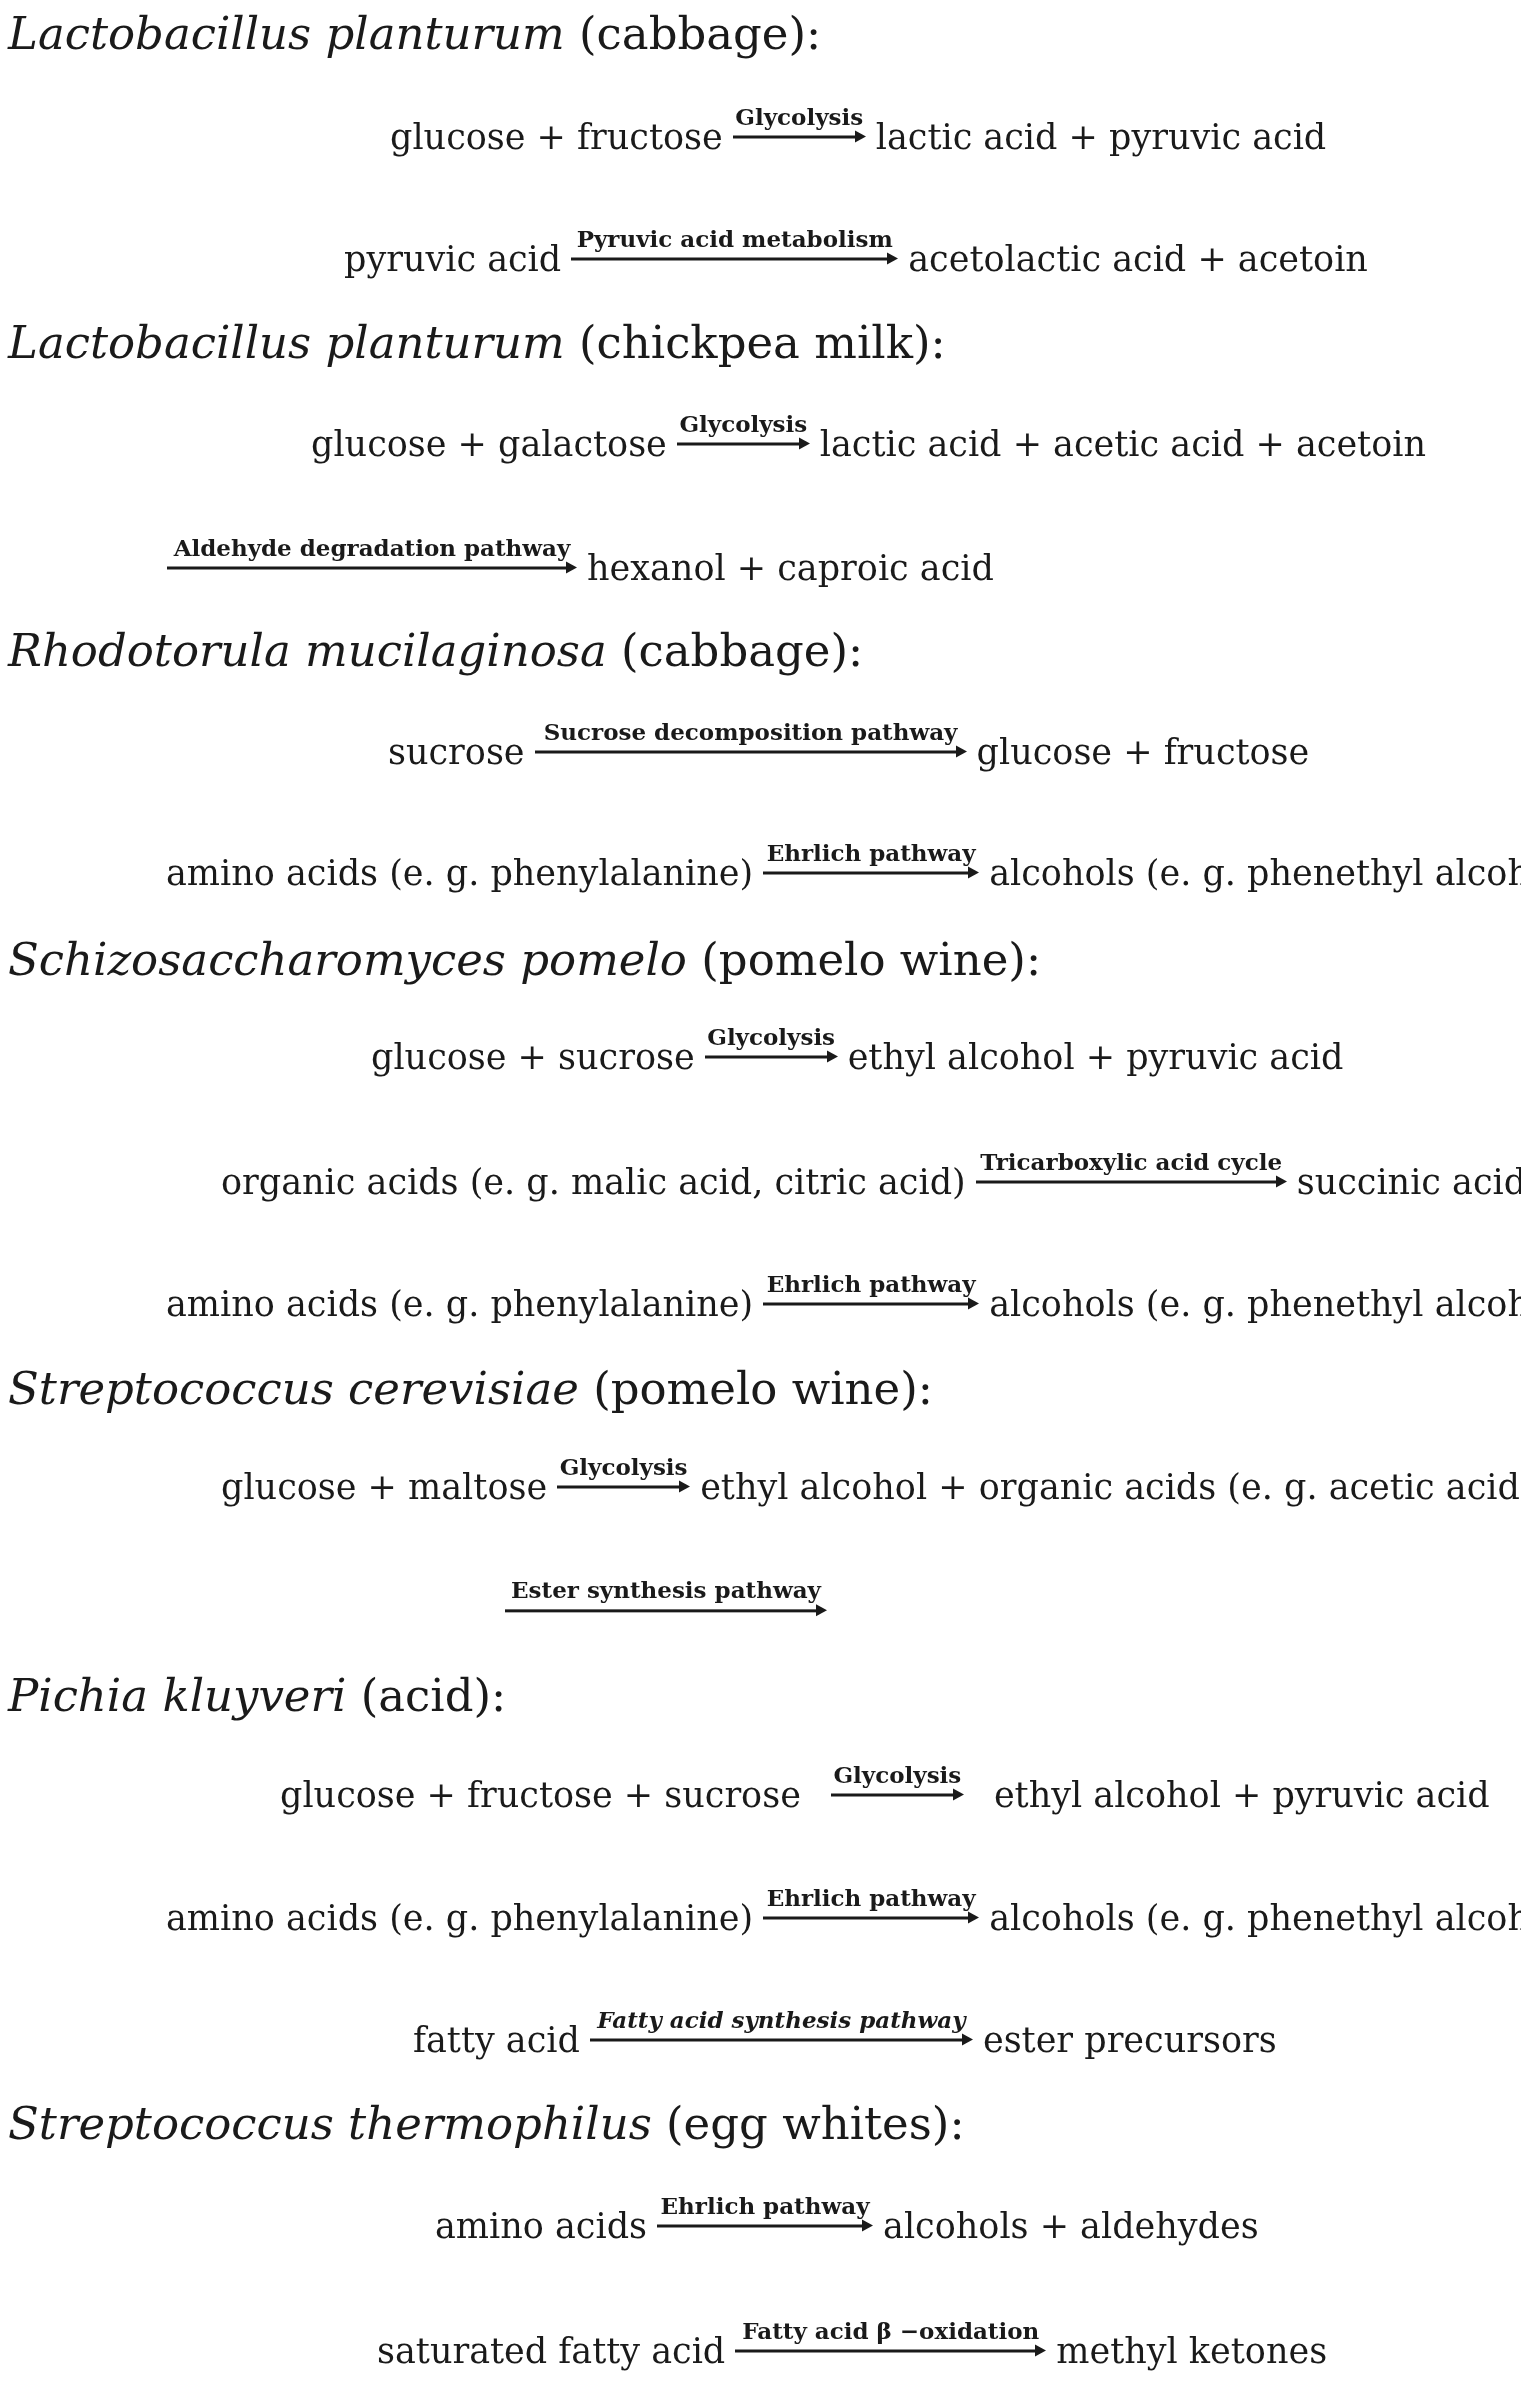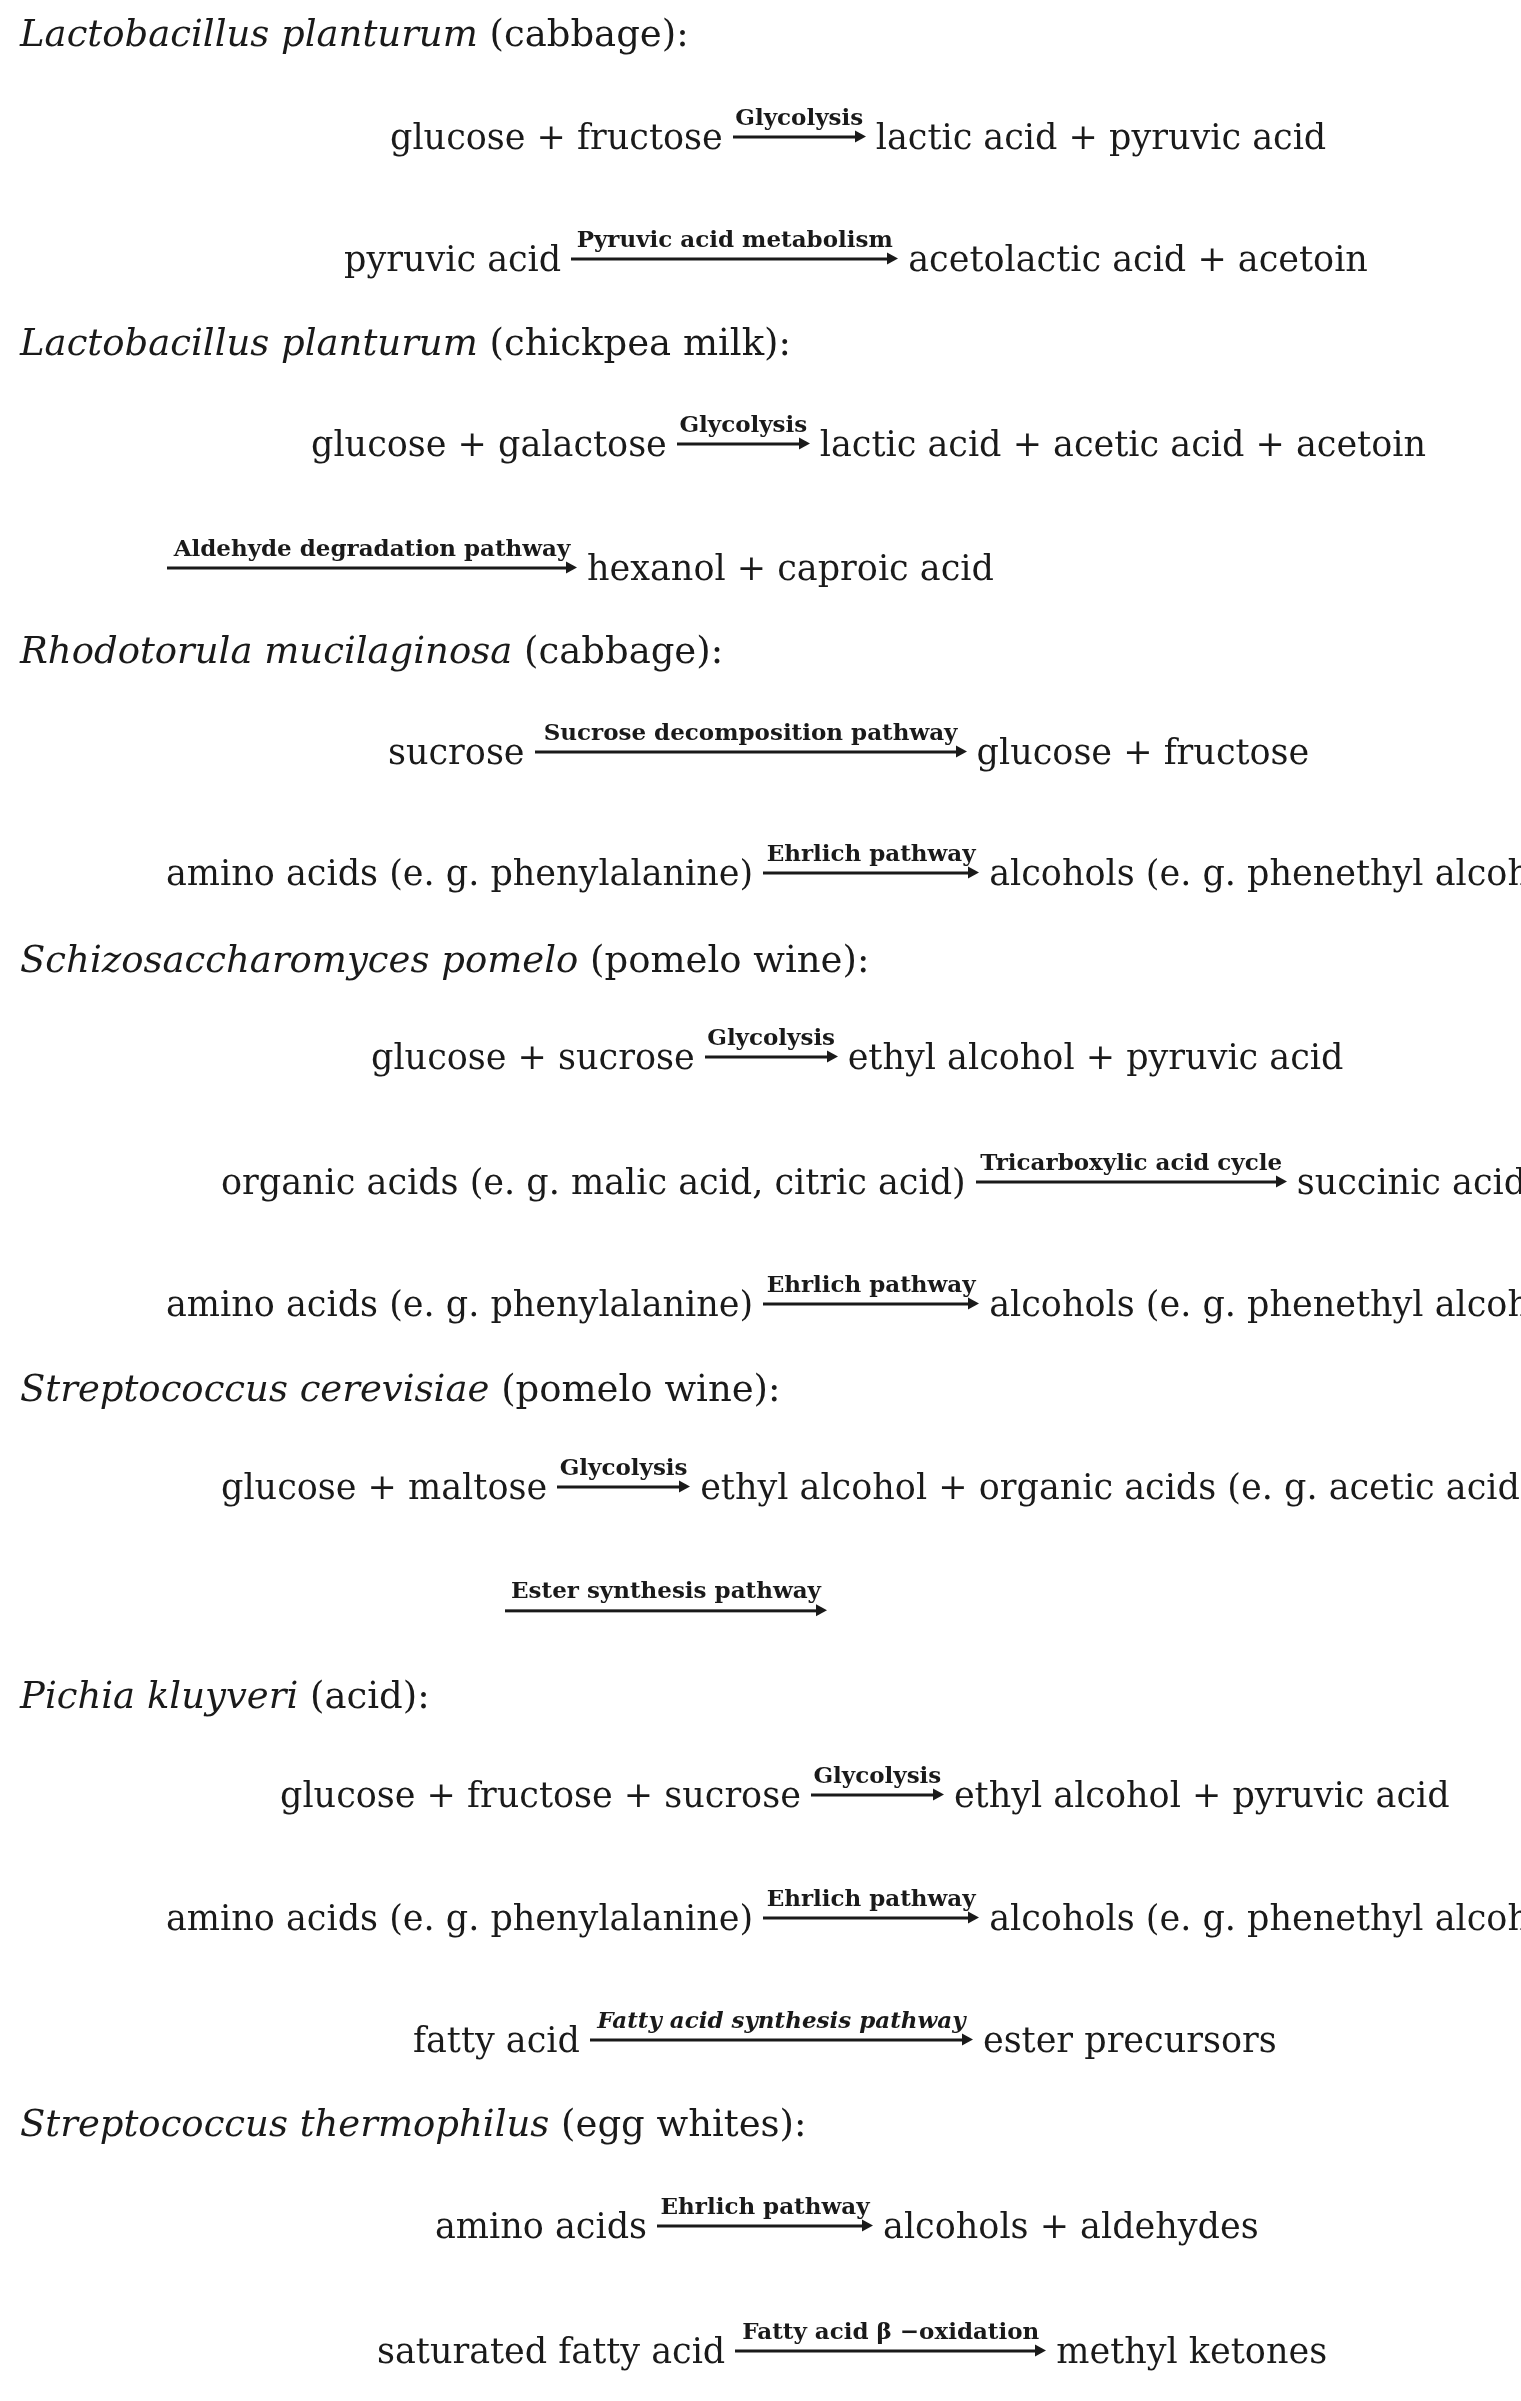--- a/index.html
+++ b/index.html
@@ -1,18 +1,18 @@
 <!DOCTYPE html>
 <html style="font-size:9px"><head>
 <meta charset="utf-8">
 <style>
   html, body { margin:0; padding:0; background:#ffffff; }
   body { width:1521px; height:2401px; position:relative; overflow:hidden;
          font-family:"DejaVu Serif","Liberation Serif",serif; color:#1a1a1a; }
-  .hdr { position:absolute; left:20px; font-size:37px; line-height:1; white-space:nowrap; transform:translateY(-50%); }
+  .hdr { position:absolute; left:8px; font-size:45px; line-height:1; white-space:nowrap; transform:translateY(-50%); }
   .hdr .sp { font-style:italic; }
   .eq { position:absolute; display:flex; align-items:center; white-space:nowrap;
         font-size:35px; line-height:1; transform:translateY(-50%); }
   .arrow { position:relative; display:inline-block; height:3.3px; margin:0 10px; }
   .arrow .line { position:absolute; left:0; right:7.8px; top:0; height:2.8px; background:#1a1a1a; }
   .arrow .head { position:absolute; right:0; top:-5px; width:0; height:0;
          border-left:11px solid #1a1a1a; border-top:6.7px solid transparent; border-bottom:6.7px solid transparent; }
   .arrow .lbl { position:absolute; bottom:11px; left:50%; transform:translateX(-50%);
          font-size:23px; font-weight:bold; white-space:nowrap; }
 </style>
@@ -132,21 +132,21 @@
   <span class="arrow" style="width:322px; margin-left:0;">
       <span class="line"></span>
       <span class="head"></span>
       <span class="lbl">Ester synthesis pathway</span>
     </span>
 </div>
 
 <div class="hdr" style="top:1695px;">
   <span class="sp">Pichia kluyveri</span><span> (acid):</span>
 </div>
-<div class="eq" style="top:1795px; left:280px;">
+<div class="eq" style="top:1795px; left:280px;gap:20px;">
   <span>glucose + fructose + sucrose</span>
   <span class="arrow" style="width:133px;">
       <span class="line"></span>
       <span class="head"></span>
       <span class="lbl">Glycolysis</span>
     </span>
   <span>ethyl alcohol + pyruvic acid</span>
 </div>
 <div class="eq" style="top:1918px; left:166px;">
   <span>amino acids (e. g. phenylalanine)</span>

